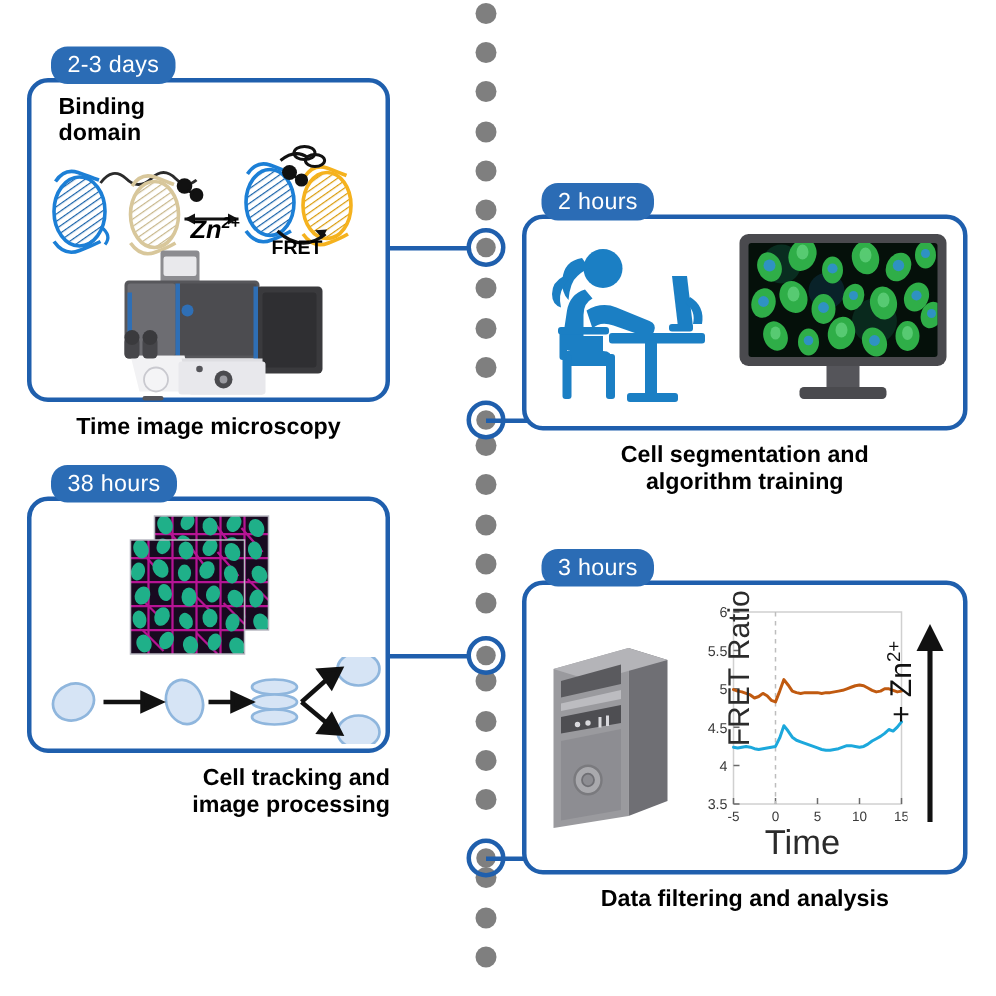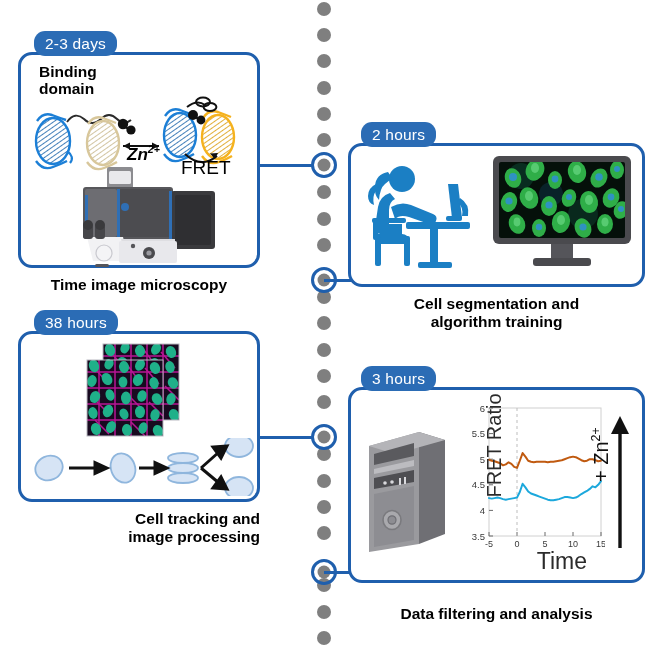--- a/index.html
+++ b/index.html
@@ -26,21 +26,21 @@
          color:#fff;border-radius:11px 11px 11px 11px;
          font-size:15.5px;font-weight:400;letter-spacing:.2px;
          display:flex;align-items:center;justify-content:center;
          padding:0 11px;height:25px;z-index:5;white-space:nowrap;}
   .caption{position:absolute;text-align:center;font-size:15.5px;font-weight:bold;
            line-height:1.16;color:#000;}
 
   
   .lbl-binding{position:absolute;font-size:15.5px;font-weight:bold;line-height:1.1;}
   .lbl-zn{position:absolute;font-size:17px;font-weight:bold;}
-  .lbl-fret{position:absolute;font-size:19px;font-weight:normal;text-align:center;}
+  .lbl-fret{position:absolute;font-size:13px;font-weight:bold;text-align:center;}
   .sup{font-size:.62em;vertical-align:super;}
 
   
   .ttl-hidden{position:absolute;width:1px;height:1px;overflow:hidden;
               clip:rect(0 0 0 0);white-space:nowrap;}
 </style>
 </head>
 <body>
 
 <div id="stage">
@@ -416,28 +416,28 @@
           <line x1="90" y1="138" x2="90" y2="134" stroke="#6b6b6b" stroke-width="1"></line>
           <text x="90" y="149" text-anchor="middle" font-size="9" fill="#3a3a3a" font-family="&quot;Liberation Sans&quot;,sans-serif">5</text>
           <line x1="118" y1="138" x2="118" y2="134" stroke="#6b6b6b" stroke-width="1"></line>
           <text x="118" y="149" text-anchor="middle" font-size="9" fill="#3a3a3a" font-family="&quot;Liberation Sans&quot;,sans-serif">10</text>
           <line x1="146" y1="138" x2="146" y2="134" stroke="#6b6b6b" stroke-width="1"></line>
           <text x="146" y="149" text-anchor="middle" font-size="9" fill="#3a3a3a" font-family="&quot;Liberation Sans&quot;,sans-serif">15</text>
           <line x1="62" y1="10" x2="62" y2="138" stroke="#BDBDBD" stroke-width="1" stroke-dasharray="3,3"></line>
           <path d="M34.00 61.71 L36.80 62.74 L39.60 63.25 L42.40 64.27 L45.20 65.30 L48.00 67.34 L50.80 66.32 L53.60 64.27 L56.40 65.81 L59.20 68.88 L62.00 69.90 L64.80 62.74 L67.60 55.06 L70.40 58.64 L73.20 62.74 L76.00 63.76 L78.80 64.27 L81.60 63.76 L84.40 63.76 L87.20 63.76 L90.00 63.76 L92.80 64.27 L95.60 63.76 L98.40 63.76 L101.20 63.25 L104.00 62.74 L106.80 62.22 L109.60 61.20 L112.40 60.18 L115.20 59.15 L118.00 58.64 L120.80 59.15 L123.60 60.69 L126.40 62.22 L129.20 63.25 L132.00 62.74 L134.80 61.20 L137.60 61.20 L140.40 62.22 L143.20 63.25 L146.00 62.74" fill="none" stroke="#C05A10" stroke-width="2" stroke-linejoin="round" stroke-linecap="round"></path>
           <path d="M34.00 100.11 L36.80 100.62 L39.60 100.11 L42.40 99.60 L45.20 100.11 L48.00 101.14 L50.80 101.65 L53.60 101.14 L56.40 100.62 L59.20 100.11 L62.00 99.60 L64.80 93.97 L67.60 85.78 L70.40 89.36 L73.20 93.46 L76.00 95.50 L78.80 96.53 L81.60 97.55 L84.40 98.58 L87.20 99.60 L90.00 100.62 L92.80 101.65 L95.60 102.16 L98.40 102.16 L101.20 101.65 L104.00 101.14 L106.80 100.11 L109.60 99.09 L112.40 99.09 L115.20 99.60 L118.00 100.11 L120.80 99.60 L123.60 98.06 L126.40 96.02 L129.20 94.48 L132.00 92.94 L134.80 90.90 L137.60 88.34 L140.40 89.36 L143.20 86.80 L146.00 83.22" fill="none" stroke="#1CA8DC" stroke-width="2" stroke-linejoin="round" stroke-linecap="round"></path>
         </svg>
-      <div style="position:absolute;left:28px;top:150px;width:104px;text-align:right;
+      <div style="position:absolute;left:28px;top:150px;width:104px;text-align:center;
                   font-size:23px;color:#2b2b2b;">Time</div>
     </div>
 
     <svg width="26" height="140" viewBox="0 0 26 140" style="position:absolute;left:256px;top:22px;">
       <line x1="13" y1="136" x2="13" y2="16" stroke="#111" stroke-width="3.4"></line>
       <polygon points="13,4 4,22 22,22" fill="#111"></polygon>
     </svg>
     <div style="position:absolute;left:238px;top:92px;font-size:20px;font-weight:400;
                 color:#111;transform:rotate(-90deg);transform-origin:left top;white-space:nowrap;">
       <span>+ </span><span>Zn</span><span class="sup">2+</span>
     </div>
   </div>
-  <div class="caption" style="left:348px;top:605px;width:297px;">Data filtering and analysis</div>
+  <div class="caption" style="left:348px;top:591px;width:297px;">Data filtering and analysis</div>
 
 </div>
 
 </body></html>

